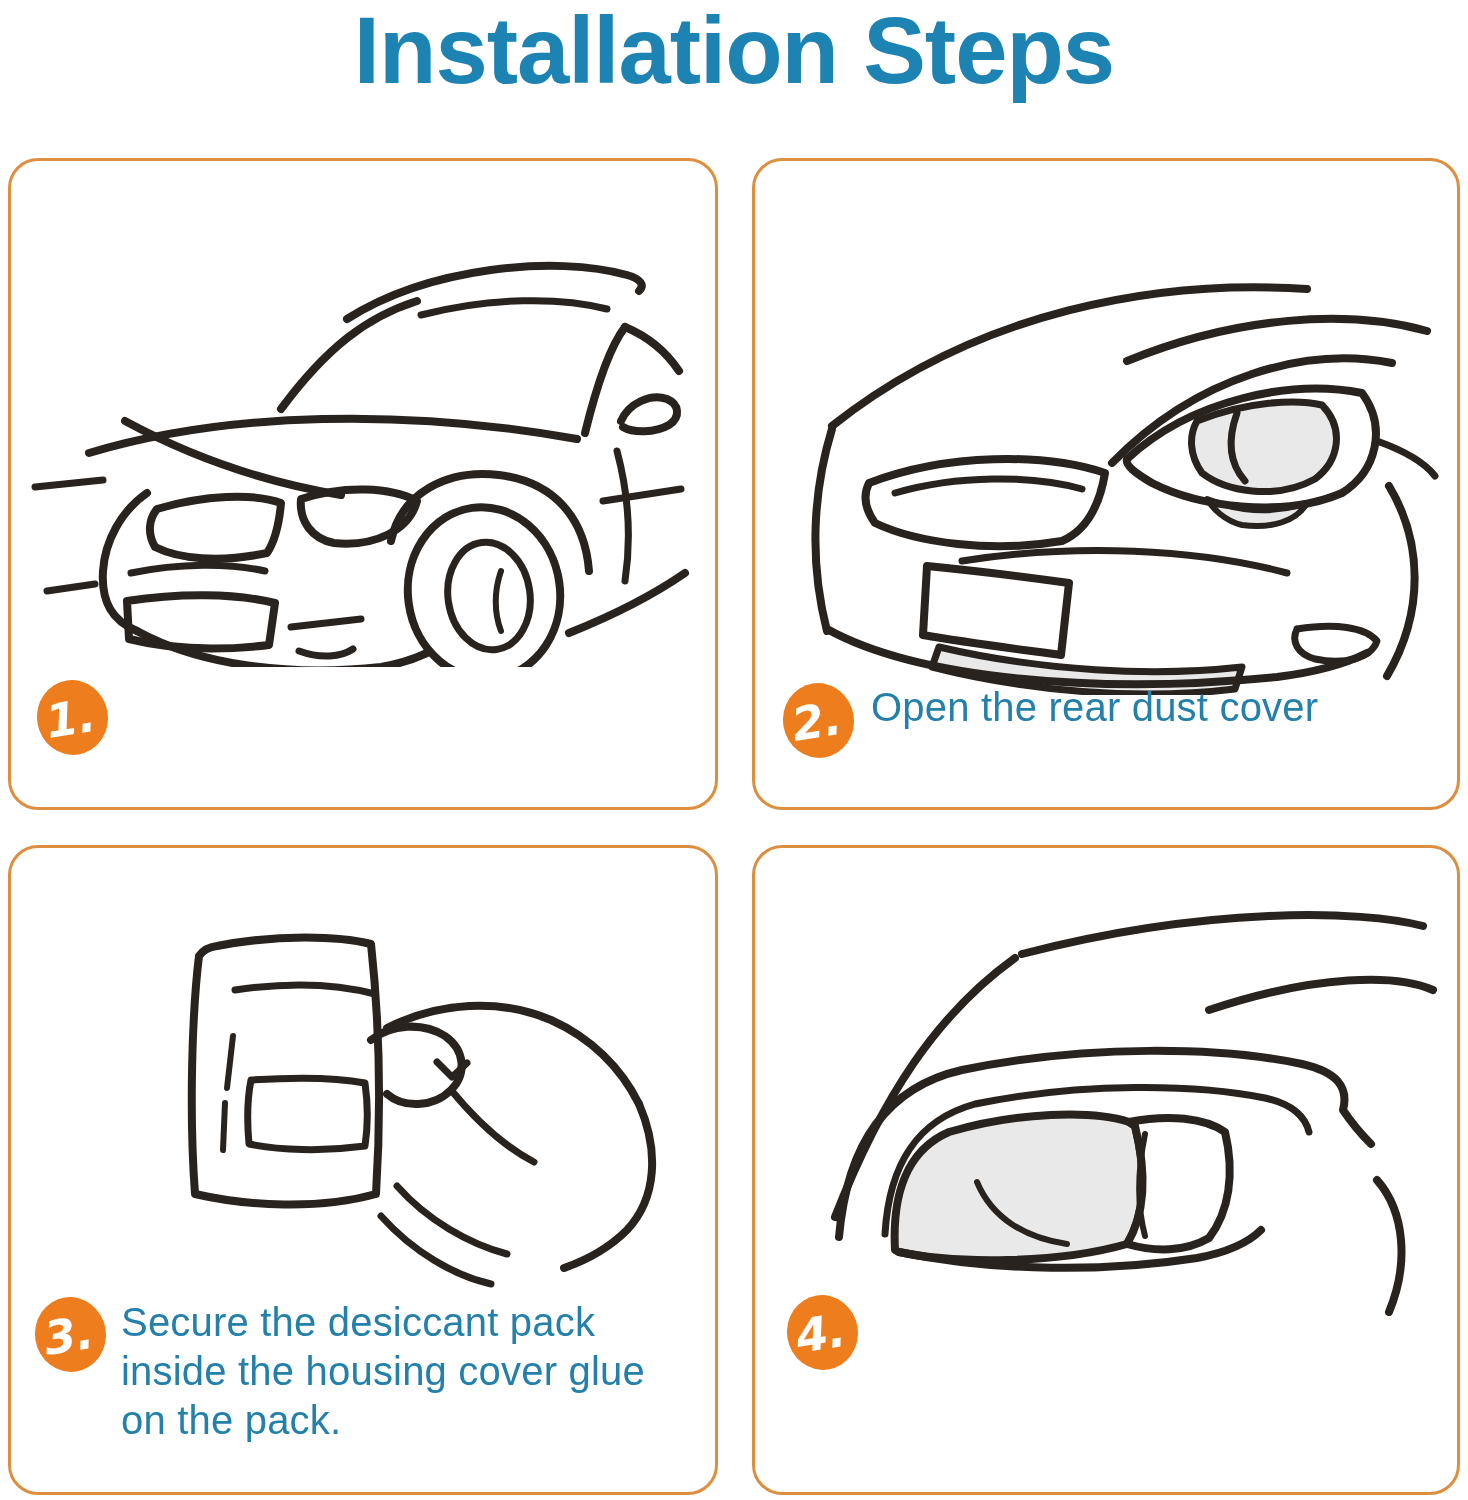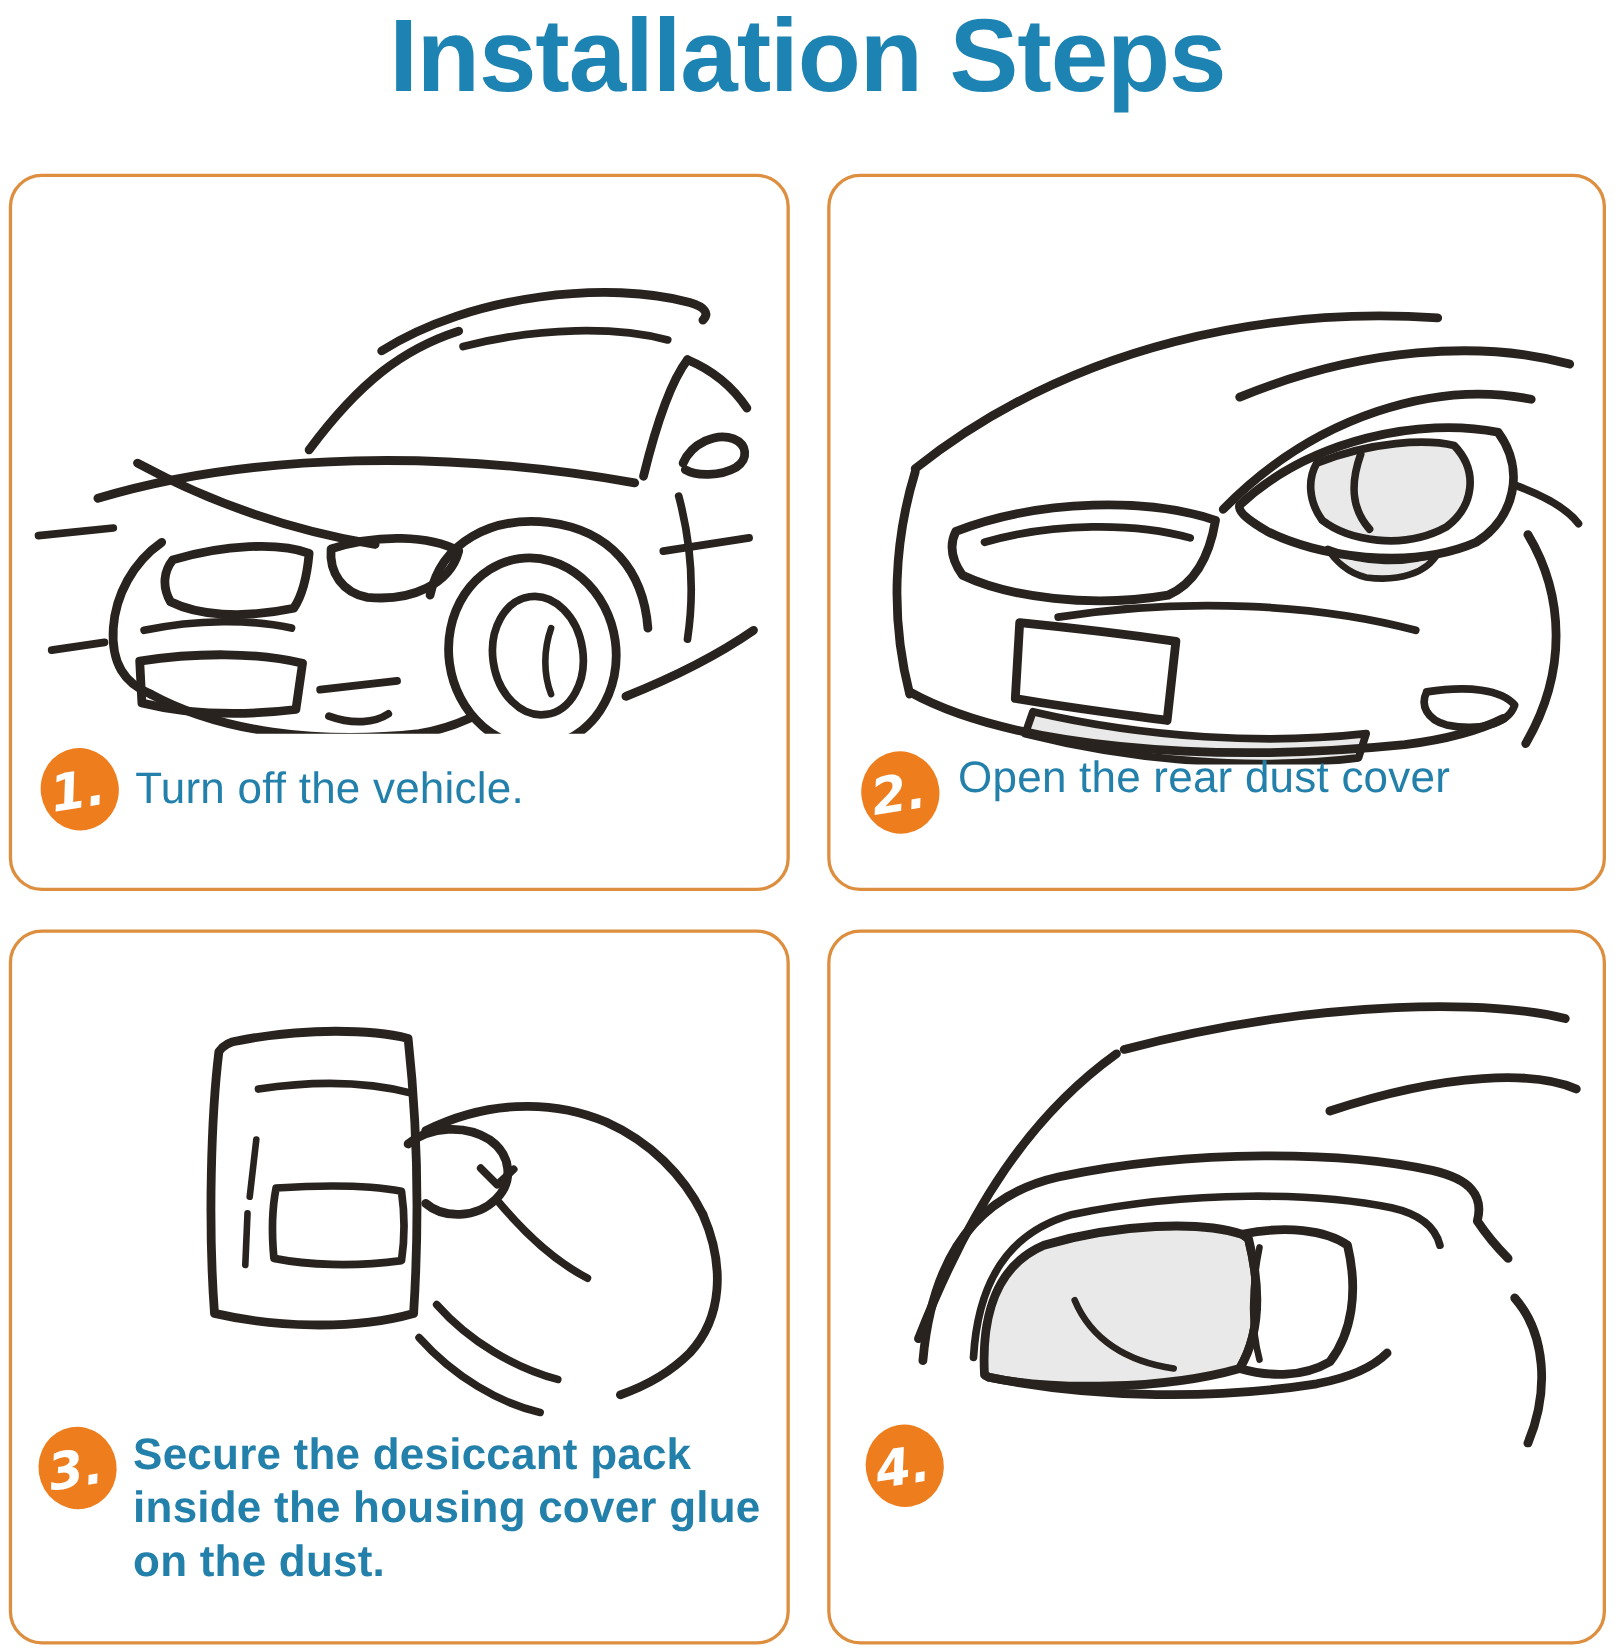--- a/index.html
+++ b/index.html
@@ -84,23 +84,20 @@
       <ellipse cx="455" cy="350" rx="76" ry="86" transform="rotate(-8 455 350)"></ellipse>
       <ellipse cx="460" cy="353" rx="41" ry="54" transform="rotate(-8 460 353)" stroke-width="7"></ellipse>
       <path d="M472,328 C465,348 465,370 472,388" stroke-width="6"></path>
 
       <path d="M540,390 C590,370 630,348 656,330"></path>
 
       <path d="M588,208 C600,253 602,298 596,338" stroke-width="7"></path>
     </g>
   </svg>
   <div class="badge" data-interactable="false" style="left: 26px; top: 519px;">1.</div>
-  <div class="step-text" style="left:112px;top:532px;" data-interactable="false">
-    <div data-interactable="false">Turn off the vehicle.</div>
-  </div>
 </div>
 
 <div class="panel" id="panel2" data-interactable="false">
   <svg class="illus" style="left:22px;top:72px;" width="662" height="462" viewBox="0 0 662 462" data-interactable="false">
 
     <path class="grayfill" stroke-width="7" d="M420,188 C470,168 520,166 545,172 C568,196 562,228 538,246 C498,268 448,258 425,240 C412,222 412,202 420,188 Z"></path>
     <path class="grayfill" stroke-width="6" d="M430,266 C465,280 500,280 530,270 C520,288 495,296 465,292 C448,288 436,276 430,266 Z"></path>
     <path class="grayfill" stroke-width="7" d="M162,414 C265,438 375,444 465,434 L458,456 C360,468 250,458 155,434 Z"></path>
     <g class="ink" stroke-width="8">
 
@@ -154,24 +151,24 @@
 
       <path d="M500,204 C520,250 518,298 488,330 C470,348 448,360 425,368"></path>
 
       <path d="M312,190 C340,224 368,248 395,262" stroke-width="7"></path>
 
       <path d="M258,286 C288,320 330,344 368,354" stroke-width="7"></path>
       <path d="M242,316 C274,352 316,376 352,384" stroke-width="7"></path>
     </g>
   </svg>
   <div class="badge" data-interactable="false" style="left: 24px; top: 449px;">3.</div>
-  <div class="step-text" style="left:110px;top:450px;font-weight:bold;" data-interactable="false">
+  <div class="step-text" style="left:110px;top:450px;" data-interactable="false">
     <div data-interactable="false">Secure the desiccant pack</div>
     <div data-interactable="false">inside the housing cover glue</div>
-    <div data-interactable="false">on the dust.</div>
+    <div data-interactable="false">on the pack.</div>
   </div>
 </div>
 
 <div class="panel" id="panel4" data-interactable="false">
   <svg class="illus" style="left:22px;top:36px;" width="662" height="432" viewBox="0 0 662 432" data-interactable="false">
     <path class="grayfill" stroke-width="8" d="M118,366 C115,310 130,266 172,248 C240,228 315,226 352,238 L358,242 C370,290 368,330 350,360 C280,380 178,380 122,368 Z"></path>
     <path class="whitefill" stroke-width="8" d="M352,238 C392,230 428,234 448,248 C458,290 452,328 432,354 C408,368 378,368 350,360 C368,330 370,290 358,242 Z"></path>
     <g class="ink" stroke-width="8">
 
       <path d="M245,70 C430,22 585,26 646,42"></path>

